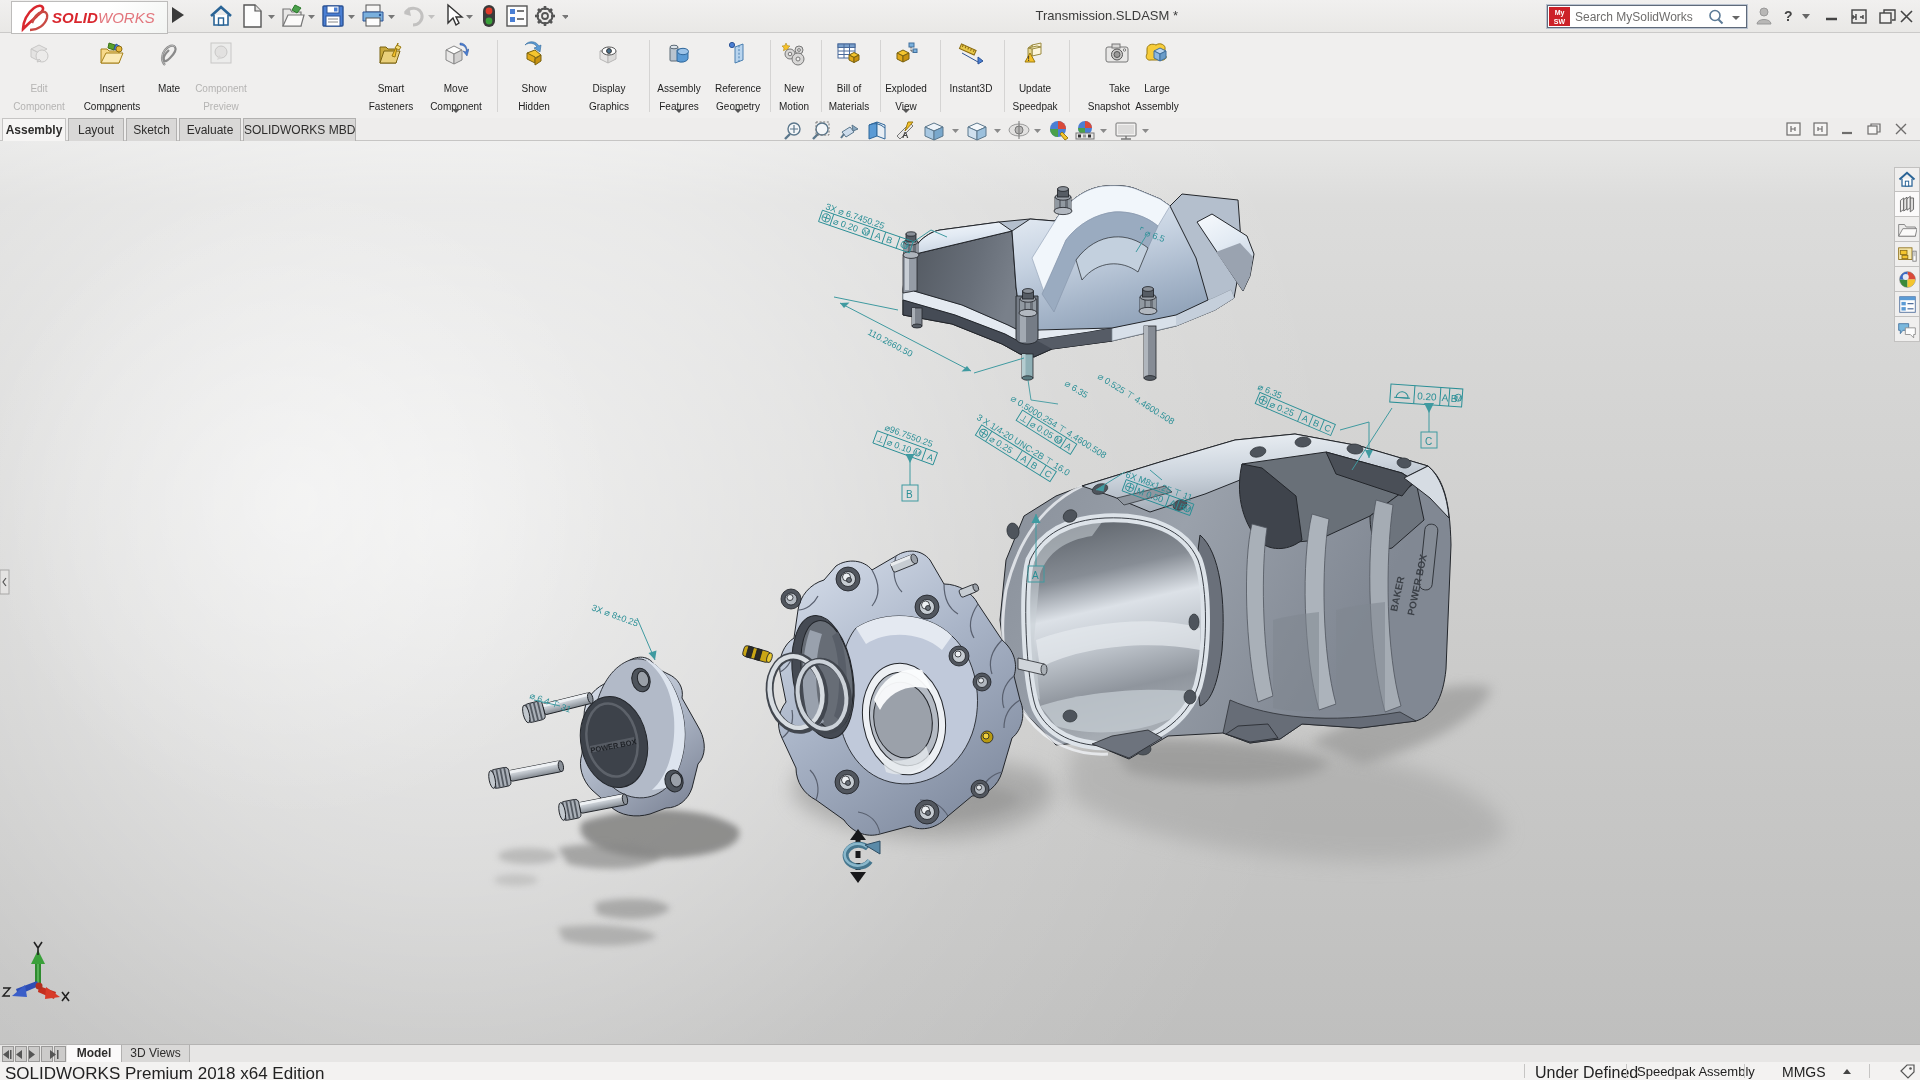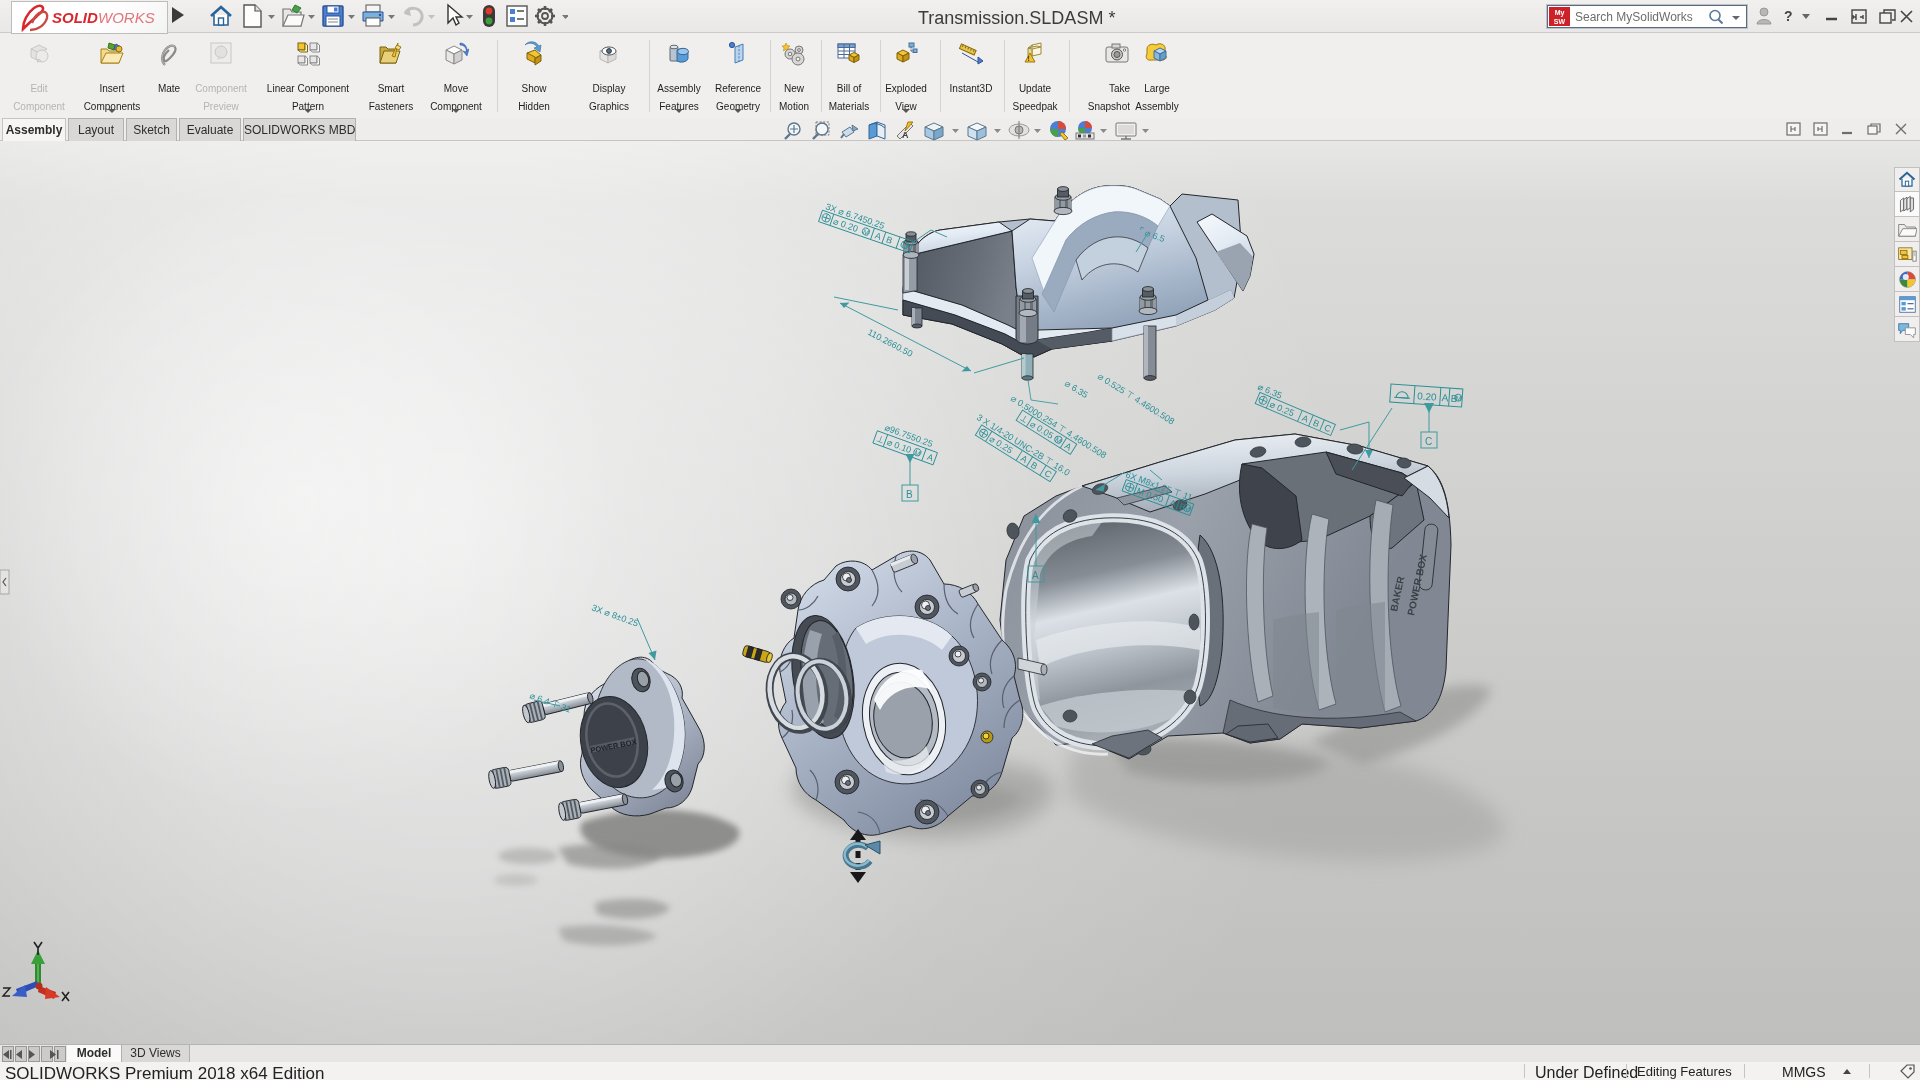--- a/index.html
+++ b/index.html
@@ -9,22 +9,22 @@
 
   
   #titlebar { position:absolute; left:0; top:0; width:1920px; height:33px;
     background:linear-gradient(#f1f0ef,#e9e8e6); border-bottom:1px solid #cbcac9; }
   #logobox { position:absolute; left:11px; top:1px; width:157px; height:33px;
     background:linear-gradient(135deg,#ffffff 55%,#f2f4f2); border:1px solid #bdbcbb; }
   #playtri { position:absolute; left:172px; top:7px; width:0; height:0;
     border-left:12px solid #3a3a3a; border-top:8px solid transparent; border-bottom:8px solid transparent; }
   .tbcaret { position:absolute; top:13px; width:0; height:0; border-left:4px solid transparent;
     border-right:4px solid transparent; border-top:4px solid #666; }
-  #doctitle { position:absolute; left:918px; top:8px; width:260px; text-align:left;
-    font-size:18px; color:#3b3b3b; }
+  #doctitle { position:absolute; left:918px; top:8px; width:260px; text-align:right;
+    font-size:13px; color:#3b3b3b; }
   #searchbox { position:absolute; left:1547px; top:5px; width:200px; height:23px;
     background:#fff; border:1px solid #5f6a7a; outline:1px solid #b9c2cf; }
   #searchbox .sq { position:absolute; left:1px; top:1px; width:21px; height:19px; background:#cc2128; color:#fff;
      font-size:7px; font-weight:bold; line-height:9px; text-align:center; padding-top:1px;}
   #searchbox .ph { position:absolute; left:27px; top:4px; font-size:12px; color:#6e6d6c; }
 
   
   .rbtn { position:absolute; top:4px; height:78px; text-align:center; }
   .ric { height:30px; padding-top:3px; }
   .ric svg { display:inline-block; }
@@ -215,38 +215,20 @@
       </div>
     <div class="rbtn dis" style="left:192px;width:58px;">
         <div class="ric">
       <svg width="24" height="24" viewBox="0 0 24 24">
             <rect x="2" y="2" width="20" height="20" fill="#ececeb" stroke="#c8c7c6"></rect>
             <circle cx="12" cy="11" r="6" fill="#e2e1e0" stroke="#c8c7c6"></circle>
             <path d="M10 14 L8 19 L13 17 Z" fill="#d8d7d6"></path>
           </svg>
     </div>
         <div class="rlb">Component<br>Preview<br>Window</div>
-      </div>
-    <div class="rbtn" style="left:252px;width:112px;">
-        <div class="ric">
-      <svg width="26" height="26" viewBox="0 0 26 26">
-            <g>
-              <rect x="3" y="2" width="7" height="7" fill="#f4c52e" stroke="#7a6210"></rect>
-              <path d="M10 2 l2.5 2 v7 h-7 l-2.5 -2 h7 Z" fill="#fdf2c0" stroke="#7a6210"></path>
-              <rect x="15" y="2" width="7" height="7" fill="#e8e7e6" stroke="#888"></rect>
-              <path d="M22 2 l2.5 2 v7 h-7 l-2.5 -2 h7 Z" fill="#f8f8f8" stroke="#888"></path>
-              <rect x="3" y="15" width="7" height="7" fill="#e8e7e6" stroke="#888"></rect>
-              <path d="M10 15 l2.5 2 v7 h-7 l-2.5 -2 h7 Z" fill="#f8f8f8" stroke="#888"></path>
-              <rect x="15" y="15" width="7" height="7" fill="#e8e7e6" stroke="#888"></rect>
-              <path d="M22 15 l2.5 2 v7 h-7 l-2.5 -2 h7 Z" fill="#f8f8f8" stroke="#888"></path>
-            </g>
-          </svg>
-    </div>
-        <div class="rlb">Linear Component<br>Pattern</div>
-        <div class="rcaret"></div>
       </div>
     <div class="rbtn" style="left:364px;width:54px;">
         <div class="ric">
       <svg width="26" height="26" viewBox="0 0 26 26">
             <path d="M2 6 L2 22 L18 22 L18 8 L10 8 L8 6 Z" fill="#c9a93e" stroke="#7a6210"></path>
             <path d="M2 22 L6 10 L22 10 L18 22 Z" fill="#e9cf7a" stroke="#7a6210"></path>
             <path d="M20 2 L14 15 L17 16 Z" fill="#f6c12a" stroke="#9a7a10"></path>
             <path d="M19 4 l4 2 l-2 3 l-4 -2 Z" fill="#f6de7a" stroke="#9a7a10"></path>
           </svg>
     </div>
@@ -1174,21 +1156,21 @@
           <path d="M39 0 L39 9 L45 4.5 Z M46 0 l1.5 0 l0 9 l-1.5 0 Z" transform="translate(8,0)"></path>
         </g>
     </svg>
     <div class="mtab on" style="left:67px;width:55px;">Model</div>
     <div class="mtab" style="left:122px;width:68px;">3D Views</div>
   </div>
 
   <div id="statusbar" class="abs" style="left:0;top:1062px;width:1920px;height:18px;background:#f3f2f1;">
     <div class="abs" style="left:5px;top:2px;font-size:17px;color:#222;">SOLIDWORKS Premium 2018 x64 Edition</div>
     <div class="abs" style="left:1535px;top:2px;font-size:16px;color:#222;">Under Defined</div>
-    <div class="abs" style="left:1637px;top:2px;font-size:13px;color:#222;">Editing Features</div>
+    <div class="abs" style="left:1637px;top:2px;font-size:13px;color:#222;">Speedpak Assembly</div>
     <div class="abs" style="left:1782px;top:2px;font-size:14px;color:#222;">MMGS</div>
     <div class="abs" style="left:1843px;top:7px;width:0;height:0;border-left:4px solid transparent;border-right:4px solid transparent;border-bottom:5px solid #444;"></div>
     <div class="abs" style="left:1524px;top:2px;width:1px;height:14px;background:#c6c5c4"></div>
     <div class="abs" style="left:1626px;top:2px;width:1px;height:14px;background:#c6c5c4"></div>
     <div class="abs" style="left:1744px;top:2px;width:1px;height:14px;background:#c6c5c4"></div>
     <div class="abs" style="left:1869px;top:2px;width:1px;height:14px;background:#c6c5c4"></div>
     <svg class="abs" style="left:1899px;top:1px" width="17" height="16" viewBox="0 0 17 16">
       <path d="M2 8 L8 2 L15 2 L15 9 L9 15 Z" fill="#f4f3f2" stroke="#555" stroke-width="1.2"></path>
       <circle cx="11.5" cy="5.5" r="1.3" fill="#555"></circle>
     </svg>

